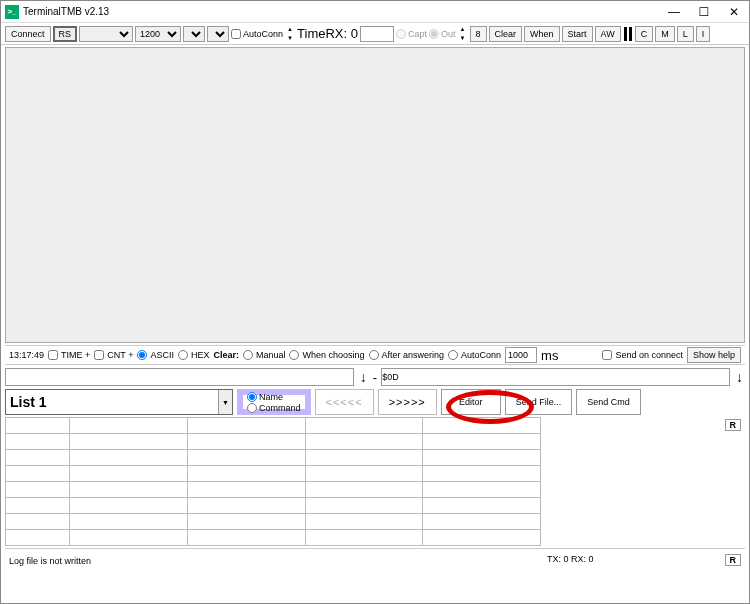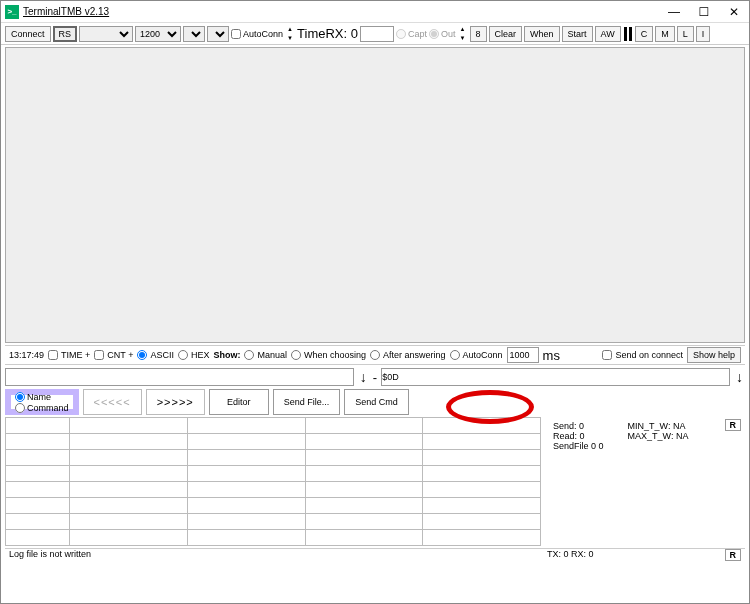--- a/index.html
+++ b/index.html
@@ -1,19 +1,19 @@
 <!DOCTYPE html>
 <html><head>
 <meta charset="utf-8">
 <style>
 * { box-sizing: border-box; margin: 0; padding: 0; }
 body { font-family: Tahoma, Arial, sans-serif; font-size: 10px; background: #fff; width: 750px; height: 604px; overflow: hidden; border: 1px solid #888; }
 .titlebar { height: 22px; display: flex; align-items: center; padding-left: 4px; border-bottom: 1px solid #ddd; }
 .titlebar .icon { width: 14px; height: 14px; background: #0a6; display: inline-flex; align-items: center; justify-content: center; color: #fff; font-size: 8px; font-weight: bold; margin-right: 4px; }
-.titlebar .title { font-size: 10px; text-decoration: underline; }
+.titlebar .title { font-size: 10px; }
 .winctrls { margin-left: auto; display: flex; }
 .winctrls div { width: 30px; height: 20px; display: flex; align-items: center; justify-content: center; font-size: 12px; cursor: pointer; }
 
 .toolbar { display: flex; align-items: center; height: 22px; padding: 2px 4px; gap: 2px; border-bottom: 1px solid #ccc; }
 .toolbar > * { height: 16px; font-size: 9px; }
 .btn { border: 1px solid #999; background: #f4f4f4; padding: 0 5px; display: inline-flex; align-items: center; justify-content: center; cursor: pointer; height: 16px; font-size: 9px; }
 .btnbox { border: 2px solid #666; padding: 0 4px; background:#eee; font-size:9px; height:16px; display:inline-flex; align-items:center; }
 select.tiny { font-size: 9px; height: 16px; border:1px solid #999; }
 input.tiny { font-size: 9px; height: 16px; border:1px solid #999; padding:0 2px; }
 .chk { display: inline-flex; align-items: center; gap: 2px; font-size: 9px; }
@@ -44,21 +44,21 @@
 
 .lower { display:flex; margin:0 4px; }
 .grid-wrap { width:536px; }
 .sc-grid { width:100%; border-collapse:collapse; }
 .sc-grid td { border:1px solid #bbb; height:16px; font-size:9px; }
 .sc-grid td:nth-child(1){width:12%;} .sc-grid td:nth-child(2){width:22%;} .sc-grid td:nth-child(3){width:22%;} .sc-grid td:nth-child(4){width:22%;} .sc-grid td:nth-child(5){width:22%;}
 
 .stats-panel { flex:1; margin-left:6px; padding:4px 6px; font-size:9px; position:relative; }
 .stats-panel .rbtn { position:absolute; right:4px; top:2px; border:1px solid #999; padding:0 4px; font-weight:bold; cursor:pointer; }
 
-.statusbar { display:flex; border-top:1px solid #ccc; margin:2px 4px 0 4px; align-items:flex-start; height:18px; font-size:9px; }
+.statusbar { display:flex; border-top:1px solid #ccc; margin:2px 4px 0 4px; align-items:flex-end; height:18px; font-size:9px; }
 .statusbar .left { width:536px; padding-left:4px; }
 .statusbar .right { flex:1; padding-left:6px; display:flex; }
 .statusbar .rbtn { margin-left:auto; border:1px solid #999; padding:0 4px; font-weight:bold; cursor:pointer; margin-right:4px; }
 </style>
 </head>
 <body>
 
 <div class="titlebar">
   <span class="icon">&gt;_</span>
   <span class="title">TerminalTMB v2.13</span>
@@ -126,21 +126,21 @@
       <span>CNT +</span>
     </label>
   <label class="chk seg">
       <input type="radio" name="enc" checked="" style="">
       <span>ASCII</span>
     </label>
   <label class="chk seg">
       <input type="radio" name="enc" style="">
       <span>HEX</span>
     </label>
-  <b class="seg">Show:</b>
+  <b class="seg">Clear:</b>
   <label class="chk seg">
       <input type="radio" name="sm" style="">
       <span>Manual</span>
     </label>
   <label class="chk seg">
       <input type="radio" name="sm" style="">
       <span>When choosing</span>
     </label>
   <label class="chk seg">
       <input type="radio" name="sm" style="">
@@ -162,20 +162,24 @@
 
 <div class="cmd-input-row">
   <input type="text" style="">
   <span class="updn">↓</span>
   <span class="lbl"> - </span>
   <input type="text" class="after" value="$0D" style="">
   <span class="updn">↓</span>
 </div>
 
 <div class="mid-row">
+  <div class="list-dd">
+    <span>List 1</span>
+    <span class="dd">▼</span>
+  </div>
   <div class="radio-col">
     <label class="chk">
         <input type="radio" name="nc" checked="" style="">
         <span>Name</span>
       </label>
     <label class="chk">
         <input type="radio" name="nc" style="">
         <span>Command</span>
       </label>
   </div>
@@ -246,31 +250,20 @@
             <td></td>
             <td></td>
             <td></td>
             <td></td>
           </tr>
     </tbody>
       </table>
   </div>
   <div class="stats-panel">
     <span class="rbtn">R</span>
-    <div style="display:flex;gap:24px;">
-      <div>
-        <div>Send: 0</div>
-        <div>Read: 0</div>
-        <div>SendFile 0 0</div>
-      </div>
-      <div>
-        <div>MIN_T_W:  NA</div>
-        <div>MAX_T_W:  NA</div>
-      </div>
-    </div>
   </div>
 </div>
 
 <div class="statusbar">
   <div class="left">Log file is not written</div>
   <div class="right">
     <span>TX: 0 RX: 0</span>
     <span class="rbtn">R</span>
   </div>
 </div>

